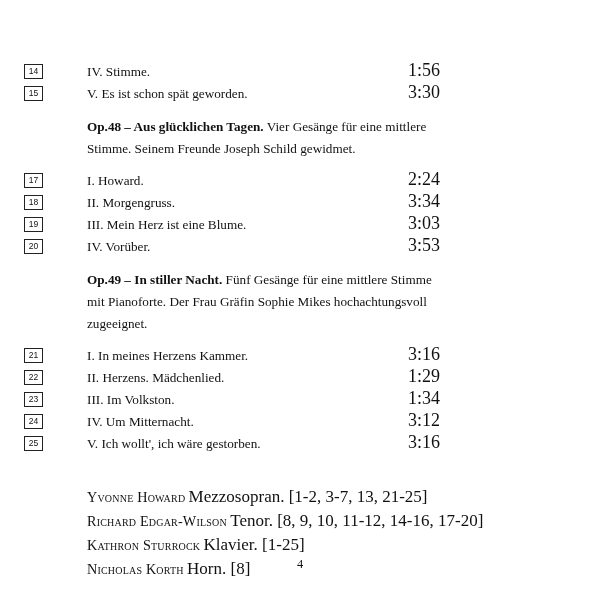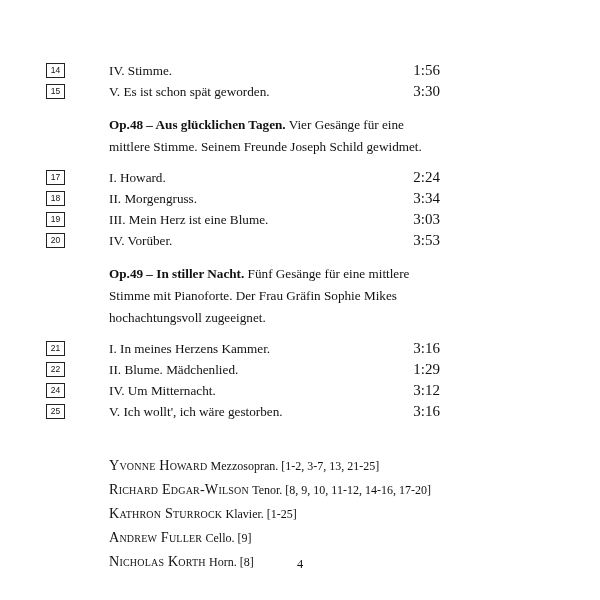--- a/index.html
+++ b/index.html
@@ -12,21 +12,21 @@
     background: #ffffff;
     font-family: "Liberation Serif", serif;
     color: #111111;
     overflow: hidden;
   }
   .page {
     position: relative;
     width: 488px;
     height: 600px;
     box-sizing: border-box;
-    padding: 62px 48px 0 46px;
+    padding: 62px 48px 0 24px;
   }
   .track-row {
     display: flex;
     align-items: baseline;
     margin-bottom: 3px;
   }
   .num-box {
     flex: 0 0 auto;
     width: 17px;
     height: 13px;
@@ -44,21 +44,21 @@
     flex: 1 1 auto;
     padding-left: 44px;
     font-size: 13.2px;
     line-height: 17px;
     white-space: nowrap;
   }
   .dur-cell {
     flex: 0 0 auto;
     width: 34px;
     text-align: right;
-    font-size: 15px;
+    font-size: 18px;
     line-height: 17px;
   }
   .work-block {
     margin-top: 13px;
     margin-bottom: 11px;
     padding-left: 63px;
     padding-right: 8px;
     font-size: 13.2px;
     line-height: 22px;
   }
@@ -77,21 +77,21 @@
     font-size: 13.2px;
     line-height: 16px;
     white-space: nowrap;
   }
   .perf-name {
     font-variant: small-caps;
     font-size: 14.2px;
     letter-spacing: 0.2px;
   }
   .perf-role {
-    font-size: 12px;
+    font-size: 17px;
   }
   .page-number {
     position: absolute;
     bottom: 28px;
     left: 0;
     width: 600px;
     text-align: center;
     font-size: 12.4px;
   }
 </style>
@@ -145,22 +145,27 @@
   </div>
 
   <div>
     <div class="track-row">
       <div class="num-box">21</div>
       <div class="title-cell">I. In meines Herzens Kammer.</div>
       <div class="dur-cell">3:16</div>
     </div>
     <div class="track-row">
       <div class="num-box">22</div>
-      <div class="title-cell">II. Blume. Mädchenlied.</div>
+      <div class="title-cell">II. Herzens. Mädchenlied.</div>
       <div class="dur-cell">1:29</div>
+    </div>
+    <div class="track-row">
+      <div class="num-box">23</div>
+      <div class="title-cell">III. Im Volkston.</div>
+      <div class="dur-cell">1:34</div>
     </div>
     <div class="track-row">
       <div class="num-box">24</div>
       <div class="title-cell">IV. Um Mitternacht.</div>
       <div class="dur-cell">3:12</div>
     </div>
     <div class="track-row">
       <div class="num-box">25</div>
       <div class="title-cell">V. Ich wollt', ich wäre gestorben.</div>
       <div class="dur-cell">3:16</div>
@@ -174,24 +179,20 @@
     </div>
     <div class="perf-row">
       <span class="perf-name">Richard Edgar-Wilson</span>
       <span class="perf-role">Tenor. [8, 9, 10, 11-12, 14-16, 17-20]</span>
     </div>
     <div class="perf-row">
       <span class="perf-name">Kathron Sturrock</span>
       <span class="perf-role">Klavier. [1-25]</span>
     </div>
     <div class="perf-row">
-      <span class="perf-name">Andrew Fuller</span>
-      <span class="perf-role">Cello. [9]</span>
-    </div>
-    <div class="perf-row">
       <span class="perf-name">Nicholas Korth</span>
       <span class="perf-role">Horn. [8]</span>
     </div>
   </div>
 
   <div class="page-number">4</div>
 
 </div>
 
 </body></html>

